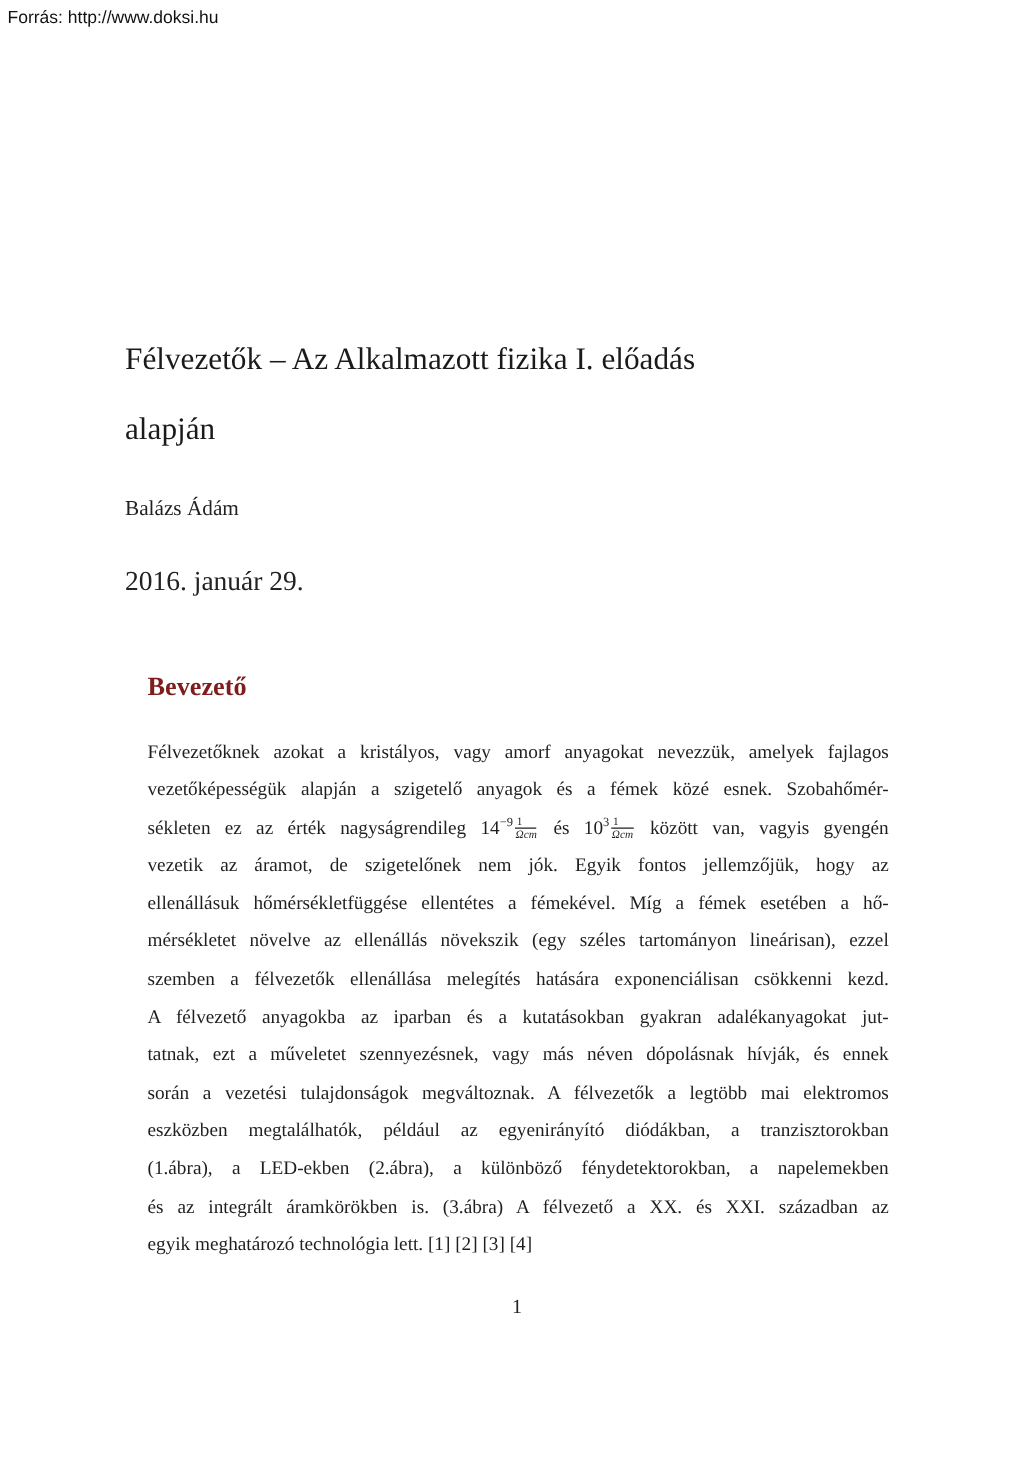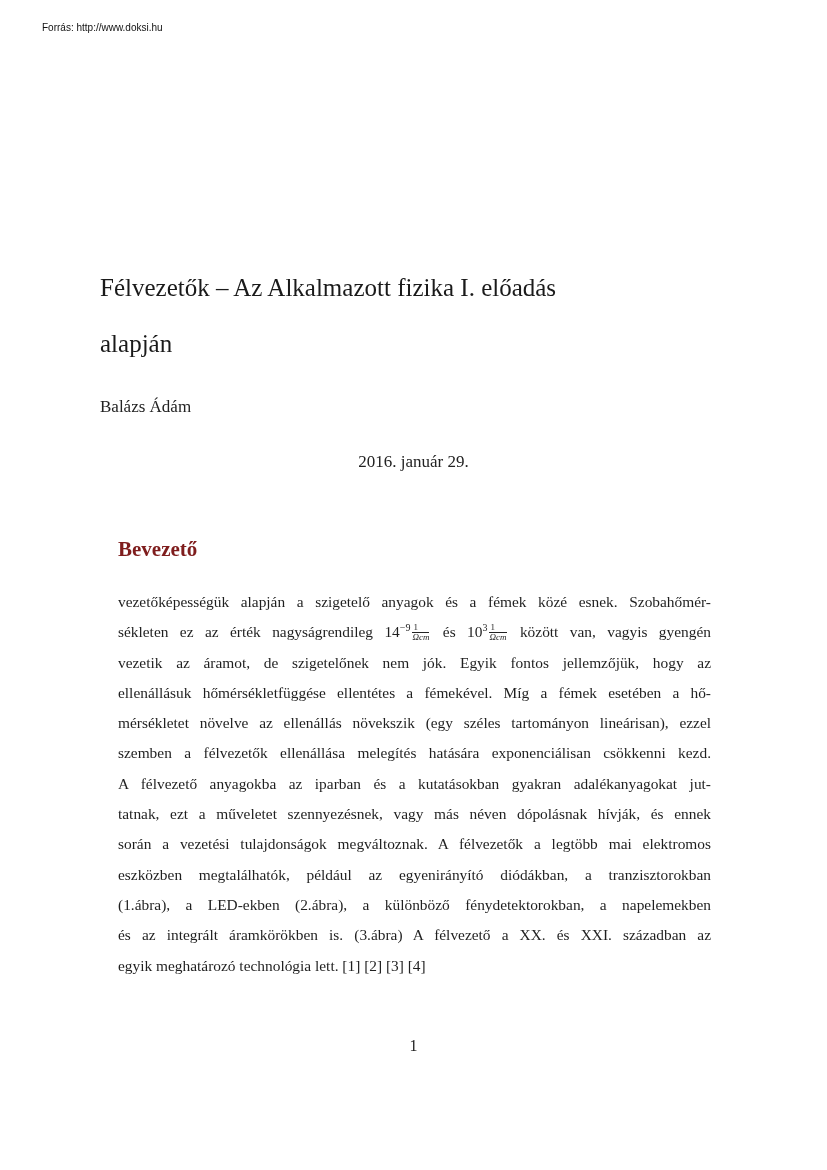--- a/index.html
+++ b/index.html
@@ -2,35 +2,35 @@
 <html><head>
   <meta charset="utf-8">
   <style>
     html, body { margin: 0; padding: 0; }
     body {
       width: 827px; height: 1170px; background: #ffffff; position: relative;
       font-family: "DejaVu Serif", "Liberation Serif", serif; color: #222;
       overflow: hidden;
     }
     .source {
-      position: absolute; left: 6px; top: 22px;
-      font-family: "Liberation Sans", sans-serif; font-size: 10px; color: #111; margin-left: 36px;
+      position: absolute; left: 6px; top: 5px;
+      font-family: "Liberation Sans", sans-serif; font-size: 14px; color: #111;
     }
     .title {
       position: absolute; left: 100px; width: 627px; top: 260px;
       text-align: left; font-family: "Liberation Serif", serif;
       font-size: 25px; line-height: 56px; color: #1a1a1a;
     }
     .author {
       position: absolute; left: 100px; width: 627px; top: 397px;
       text-align: left; font-family: "Liberation Serif", serif; font-size: 17px;
     }
     .date {
       position: absolute; left: 100px; width: 627px; top: 452px;
-      text-align: center; font-family: "Liberation Serif", serif; font-size: 17px;
+      text-align: left; font-family: "Liberation Serif", serif; font-size: 22px;
     }
     .section {
       position: absolute; left: 118px; top: 537px;
       font-family: Liberation Serif, serif; font-size: 21px; font-weight: bold; color: #7f1d1d;
     }
     .para {
       position: absolute; left: 118px; width: 593px; top: 587px;
       font-family: "Liberation Serif", serif; font-size: 15.4px; line-height: 30.3px;
       text-align: justify; color: #1f1f1f;
     }
@@ -57,20 +57,21 @@
   <div>Félvezetők – Az Alkalmazott fizika I. előadás</div>
   <div>alapján</div>
 </div>
 
 <div class="author">Balázs Ádám</div>
 <div class="date">2016. január 29.</div>
 
 <div class="section">Bevezető</div>
 
 <div class="para">
+  <span class="line">Félvezetőknek azokat a kristályos, vagy amorf anyagokat nevezzük, amelyek fajlagos</span>
   <span class="line">vezetőképességük alapján a szigetelő anyagok és a fémek közé esnek. Szobahőmér-</span>
   <span class="line"><span>sékleten ez az érték nagyságrendileg 14</span><sup>−9</sup><span class="frac"><span class="num">1</span><span class="den">Ωcm</span></span><span> és 10</span><sup>3</sup><span class="frac"><span class="num">1</span><span class="den">Ωcm</span></span><span> között van, vagyis gyengén</span></span>
   <span class="line">vezetik az áramot, de szigetelőnek nem jók.  Egyik fontos jellemzőjük, hogy az</span>
   <span class="line">ellenállásuk hőmérsékletfüggése ellentétes a fémekével. Míg a fémek esetében a hő-</span>
   <span class="line">mérsékletet növelve az ellenállás növekszik (egy széles tartományon lineárisan), ezzel</span>
   <span class="line">szemben a félvezetők ellenállása melegítés hatására exponenciálisan csökkenni kezd.</span>
   <span class="line">A félvezető anyagokba az iparban és a kutatásokban gyakran adalékanyagokat jut-</span>
   <span class="line">tatnak, ezt a műveletet szennyezésnek, vagy más néven dópolásnak hívják, és ennek</span>
   <span class="line">során a vezetési tulajdonságok megváltoznak. A félvezetők a legtöbb mai elektromos</span>
   <span class="line">eszközben megtalálhatók, például az egyenirányító diódákban, a tranzisztorokban</span>

